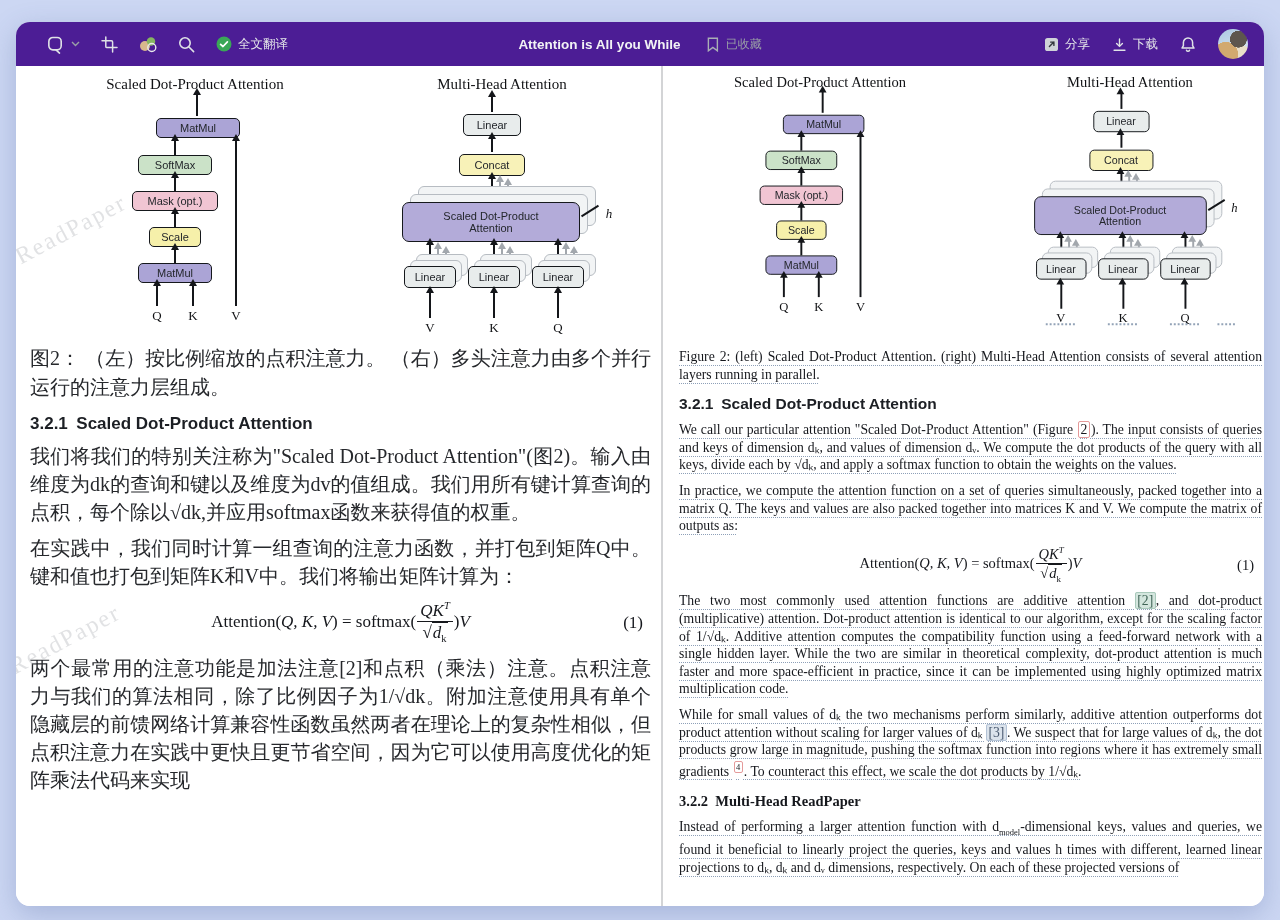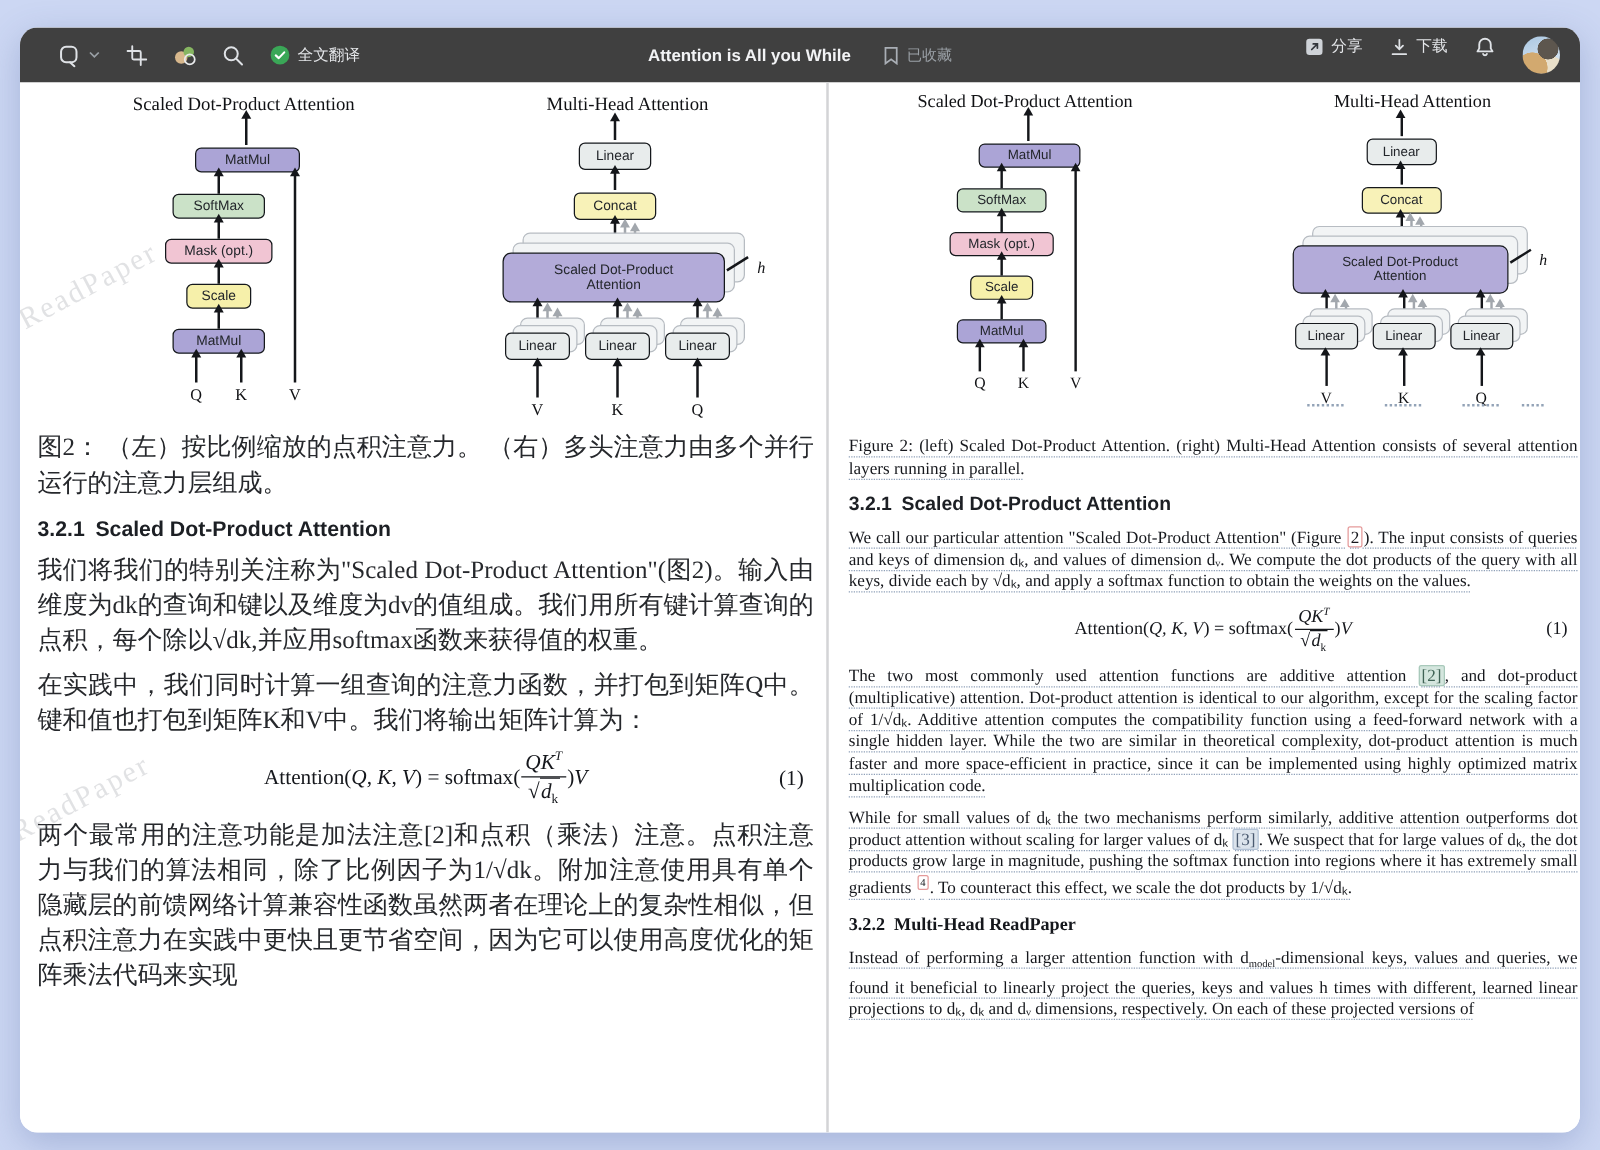--- a/index.html
+++ b/index.html
@@ -1,29 +1,29 @@
 <!DOCTYPE html>
 <html><head>
 <meta charset="utf-8">
 <style>
   html,body{margin:0;padding:0;}
   body{width:1280px;height:920px;background:#ccd7f3;overflow:hidden;position:relative;
        font-family:"Liberation Sans",sans-serif;}
   .window{position:absolute;left:16px;top:22px;width:1248px;height:884px;background:#fff;
           border-radius:14px;overflow:hidden;box-shadow:0 8px 28px rgba(70,90,150,.28);}
   
-  .topbar{height:44px;background:#404040;display:flex;align-items:center;position:relative;
+  .topbar{height:44px;background:#4c1d95;display:flex;align-items:center;position:relative;
           color:#e4e6e9;padding:0 16px 0 30px;}
   .tb-left{display:flex;align-items:center;gap:21px;}
   .tb-group{display:flex;align-items:center;gap:6px;cursor:pointer;}
   .tb-label{font-size:12.5px;color:#e4e6e9;}
   .tb-center{position:absolute;left:50%;transform:translateX(-50%);display:flex;align-items:center;gap:26px;}
   .tb-title{font-size:13.5px;font-weight:700;color:#f2f3f5;white-space:nowrap;}
   .tb-muted{color:#9aa0a6;font-size:12px;}
-  .tb-right{margin-left:auto;display:flex;align-items:flex-start;gap:22px;}
+  .tb-right{margin-left:auto;display:flex;align-items:center;gap:22px;}
   .icon{display:inline-flex;align-items:center;justify-content:center;}
   .avatar{width:30px;height:30px;border-radius:50%;
     background:
       radial-gradient(circle at 68% 34%, #5d564e 0 29%, transparent 30%),
       radial-gradient(circle at 26% 84%, #d2a96f 0 36%, transparent 37%),
       radial-gradient(circle at 78% 88%, #e9dfc9 0 28%, transparent 29%),
       linear-gradient(160deg,#aac7e2,#e5edf5);}
   
   .content{position:absolute;top:44px;left:0;right:0;bottom:0;display:flex;background:#fff;}
   .pane-left{width:647px;box-sizing:border-box;padding:0 10px 0 14px;border-right:2px solid #d3d4d6;
@@ -332,20 +332,21 @@
         <i class="dotseg" style="left:405px;width:30px;"></i>
         <i class="dotseg" style="left:469px;width:30px;"></i>
         <i class="dotseg" style="left:518px;width:18px;"></i>
       </div>
 
       <p class="en-cap">Figure 2: (left) Scaled Dot-Product Attention. (right) Multi-Head Attention consists of several attention layers running in parallel.</p>
       <h3 class="h-sans-r">3.2.1 Scaled Dot-Product Attention</h3>
 
       <p class="en-p"><span>We call our particular attention "Scaled Dot-Product Attention" (Figure </span><span class="ref-red">2</span><span>). The input consists of queries and keys of dimension dₖ, and values of dimension dᵥ. We compute the dot products of the query with all keys, divide each by √dₖ, and apply a softmax function to obtain the weights on the values.</span></p>
 
+      <p class="en-p">In practice, we compute the attention function on a set of queries simultaneously, packed together into a matrix Q. The keys and values are also packed together into matrices K and V. We compute the matrix of outputs as:</p>
 
       <div class="eqrow eqrow-r">
         <span class="eq-body"><span>Attention(</span><span class="it">Q, K, V</span><span>) = softmax(</span><span class="frac"><span class="fnum"><span class="it">QK</span><sup class="it">T</sup></span><span class="fden"><span>√</span><span class="rootbar"><span class="it">d</span><sub>k</sub></span></span></span><span>)</span><span class="it">V</span></span>
         <span class="eqno">(1)</span>
       </div>
 
       <p class="en-p"><span>The two most commonly used attention functions are additive attention </span><span class="ref-teal">[2]</span><span>, and dot-product (multiplicative) attention. Dot-product attention is identical to our algorithm, except for the scaling factor of 1/√dₖ. Additive attention computes the compatibility function using a feed-forward network with a single hidden layer. While the two are similar in theoretical complexity, dot-product attention is much faster and more space-efficient in practice, since it can be implemented using highly optimized matrix multiplication code.</span></p>
 
       <p class="en-p"><span>While for small values of dₖ the two mechanisms perform similarly, additive attention outperforms dot product attention without scaling for larger values of dₖ </span><span class="ref-blue">[3]</span><span>. We suspect that for large values of dₖ, the dot products grow large in magnitude, pushing the softmax function into regions where it has extremely small gradients </span><sup class="ref-red">4</sup><span>. To counteract this effect, we scale the dot products by 1/√dₖ.</span></p>
 

